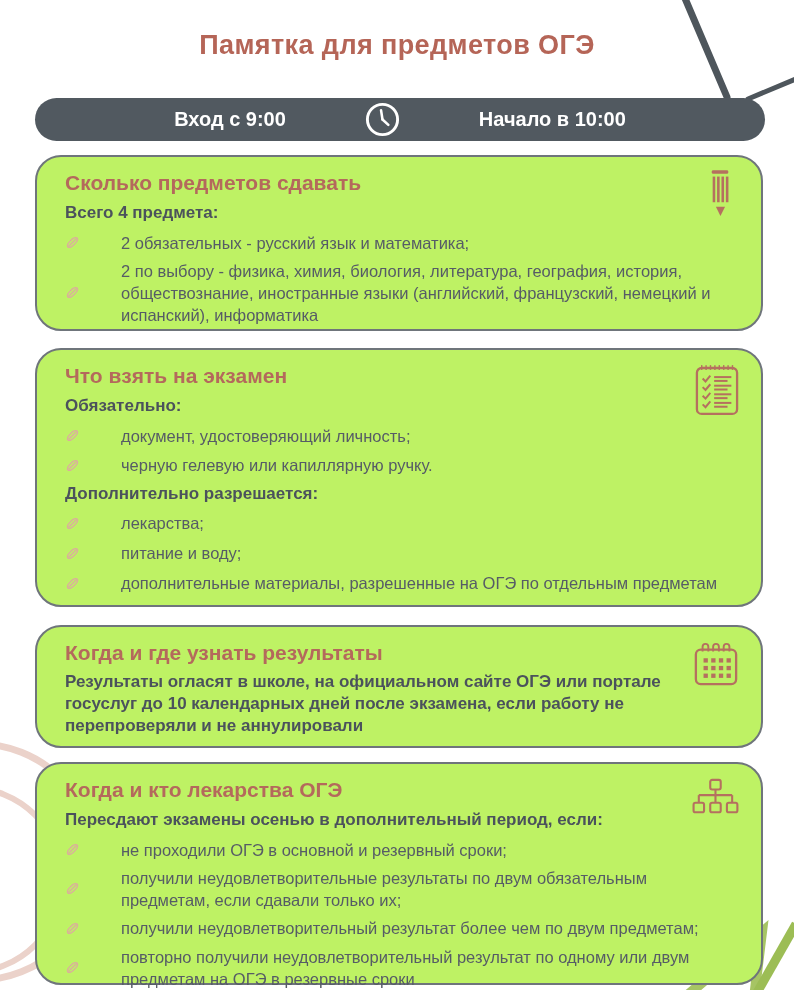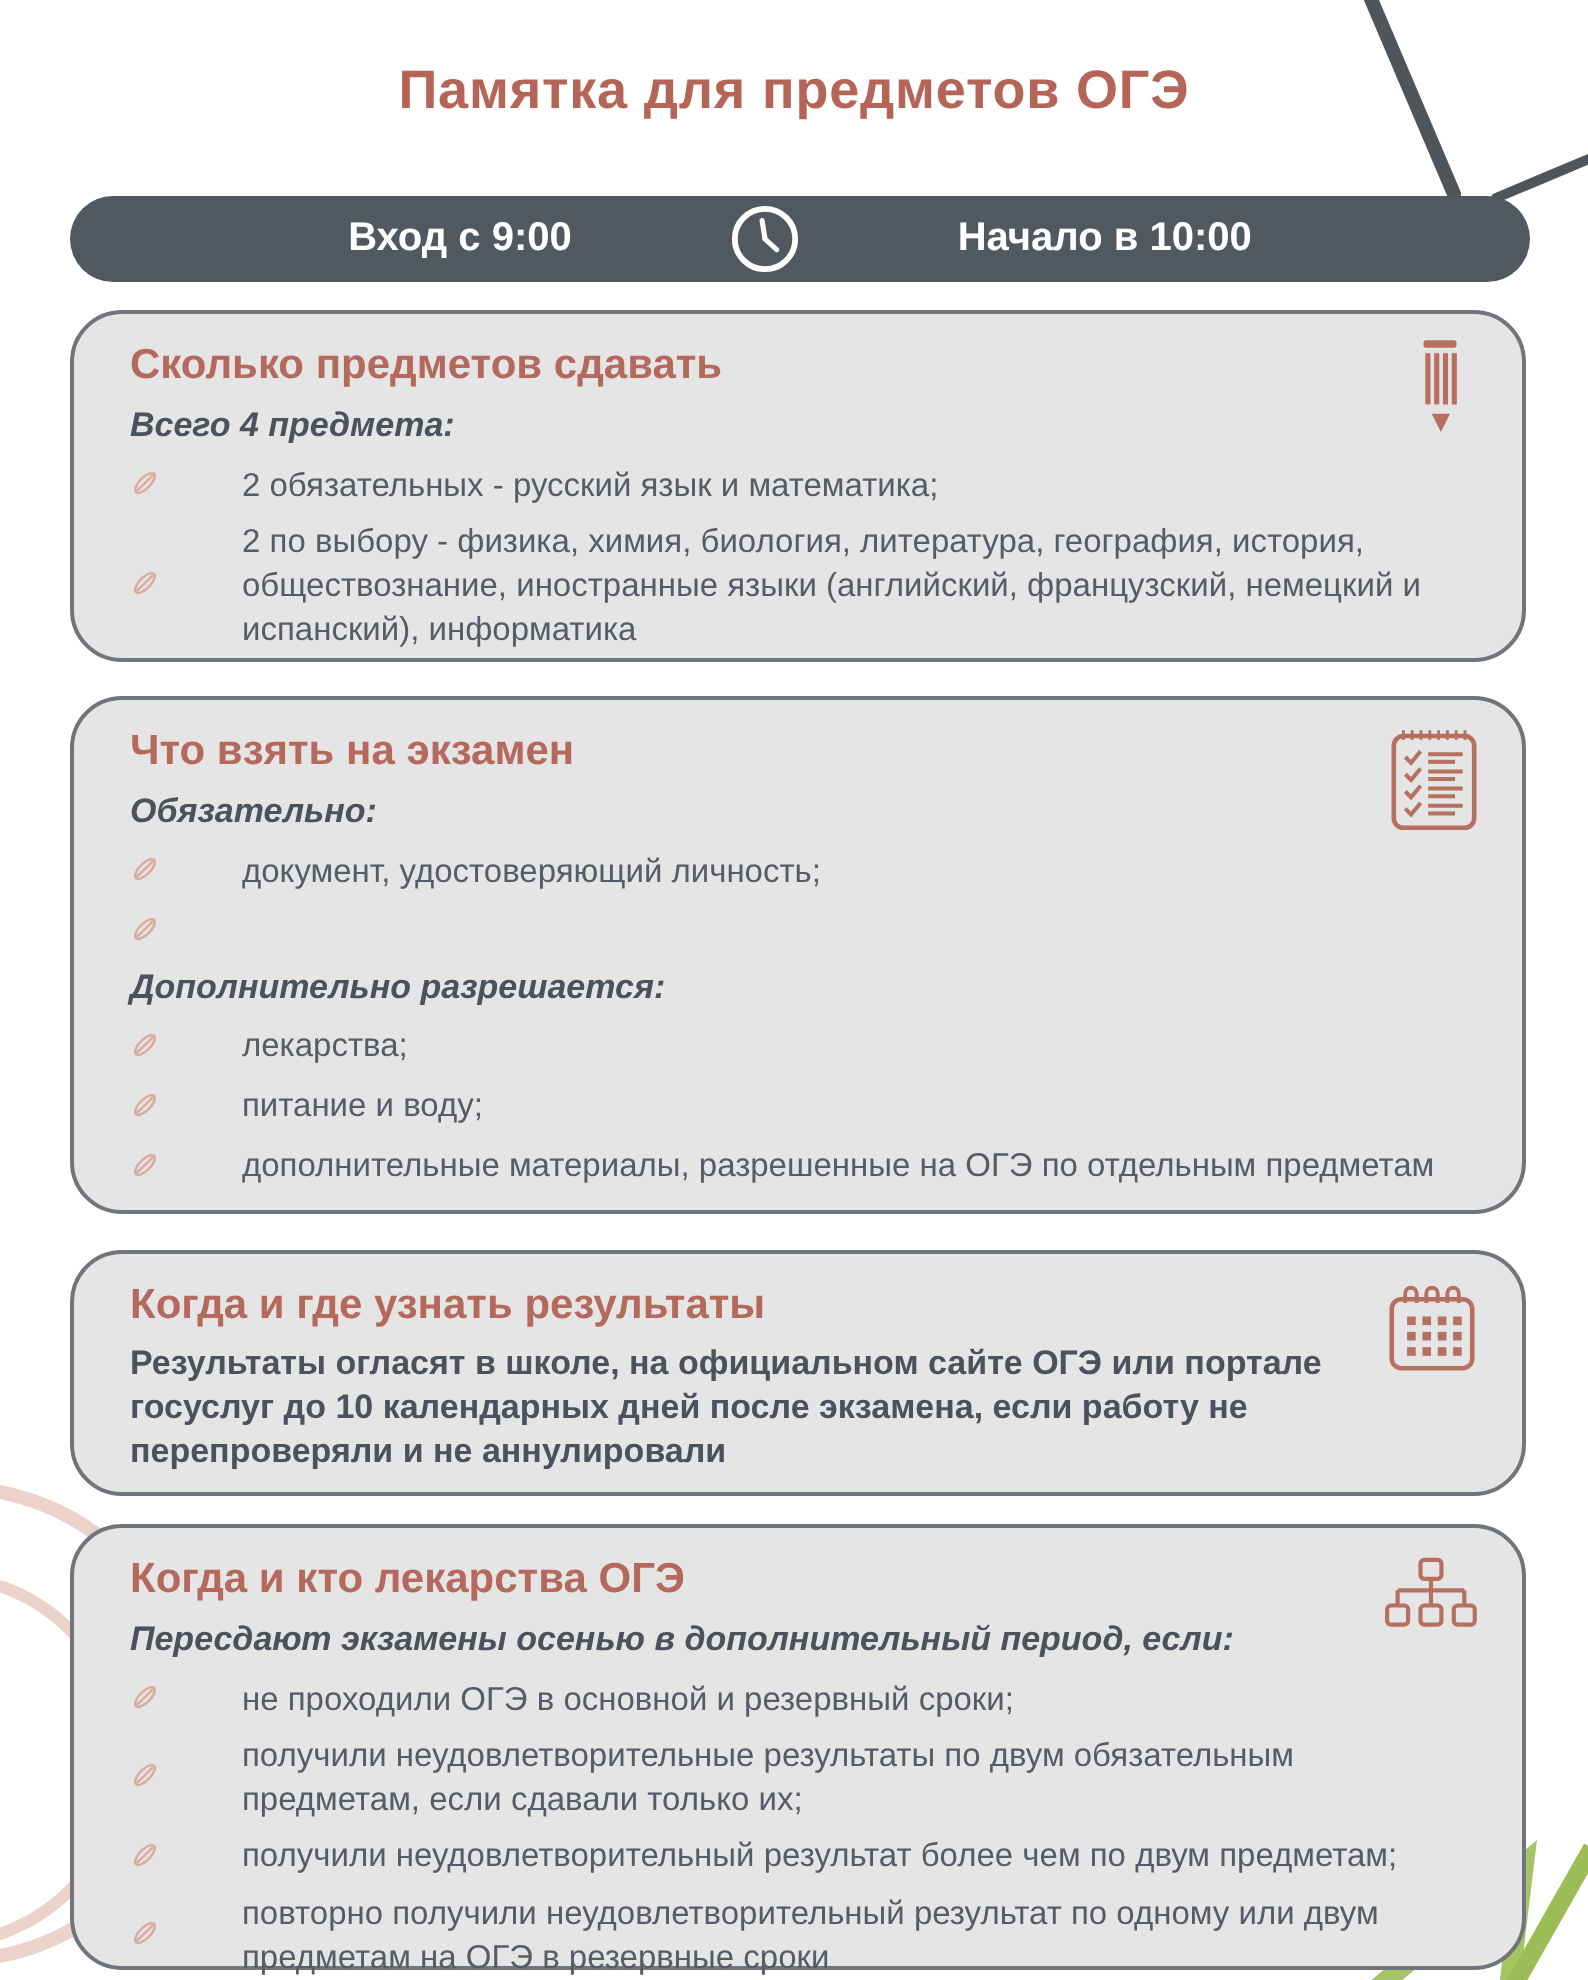--- a/index.html
+++ b/index.html
@@ -18,32 +18,32 @@
   .banner{
     position:absolute;left:35px;top:98px;width:730px;height:43px;
     background:#515960;border-radius:22px;z-index:2;
     display:flex;align-items:center;justify-content:center;gap:78px;
     color:#ffffff;font-size:20px;font-weight:700;
   }
   .banner .clock{display:flex;align-items:center;}
   
   .card{
     position:absolute;left:35px;width:728px;box-sizing:border-box;
-    background:#e5e5e5;border:2px solid #6f757b;border-radius:26px;
+    background:#bef264;border:2px solid #6f757b;border-radius:26px;
     padding:10px 28px 0 28px;z-index:1;
   }
   .card-1{top:155px;height:176px;}
   .card-2{top:348px;height:259px;}
   .card-3{top:625px;height:123px;}
   .card-4{top:762px;height:223px;}
   .card-title{
     margin:4px 0 6px 0;font-size:21px;font-weight:700;color:#b4695c;
   }
   .lead{
-    margin:8px 0 8px 0;font-size:17px;font-weight:700;color:#4b525c;font-style:italic;
+    margin:8px 0 8px 0;font-size:17px;font-weight:700;color:#4b525c;
   }
   .lead.second{margin-top:0;}
   .items{list-style:none;margin:0;padding:0;}
   .item{
     display:flex;align-items:center;margin:5px 0;
     font-size:16.5px;line-height:1.33;color:#565c66;gap:34px;
   }
   .item .nib{flex:0 0 15px;margin:3px 7px 0 0;}
   .item-text{max-width:645px;}
   .card-body{
@@ -175,20 +175,21 @@
       </li>
       <li class="item">
         <span class="nib">
           <svg width="15" height="15" viewBox="0 0 20 20">
               <g transform="rotate(-45 10 10)" stroke="#dcab9e" stroke-width="1.7" fill="none">
                 <ellipse cx="10" cy="10" rx="8.5" ry="3.6"></ellipse>
                 <line x1="2.5" y1="10" x2="17.5" y2="10"></line>
               </g>
             </svg>
         </span>
+        <span class="item-text">черную гелевую или капиллярную ручку.</span>
       </li>
     </ul>
     <p class="lead second">Дополнительно разрешается:</p>
     <ul class="items">
       <li class="item">
         <span class="nib">
           <svg width="15" height="15" viewBox="0 0 20 20">
               <g transform="rotate(-45 10 10)" stroke="#dcab9e" stroke-width="1.7" fill="none">
                 <ellipse cx="10" cy="10" rx="8.5" ry="3.6"></ellipse>
                 <line x1="2.5" y1="10" x2="17.5" y2="10"></line>

